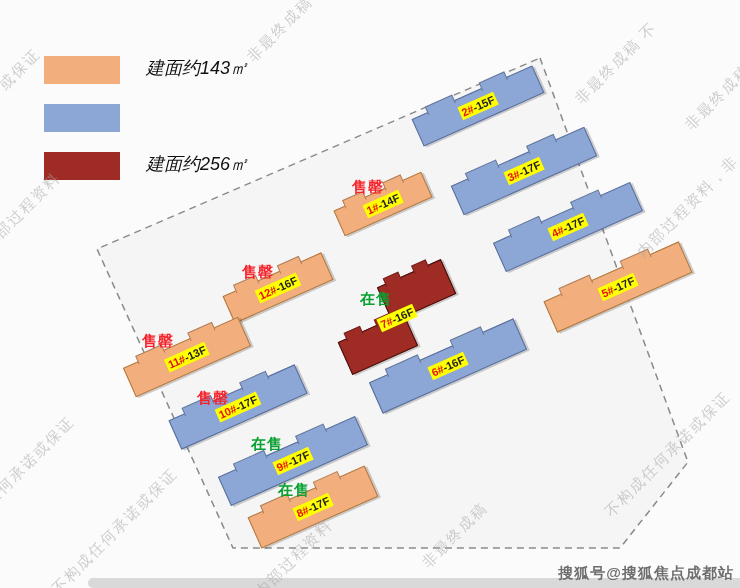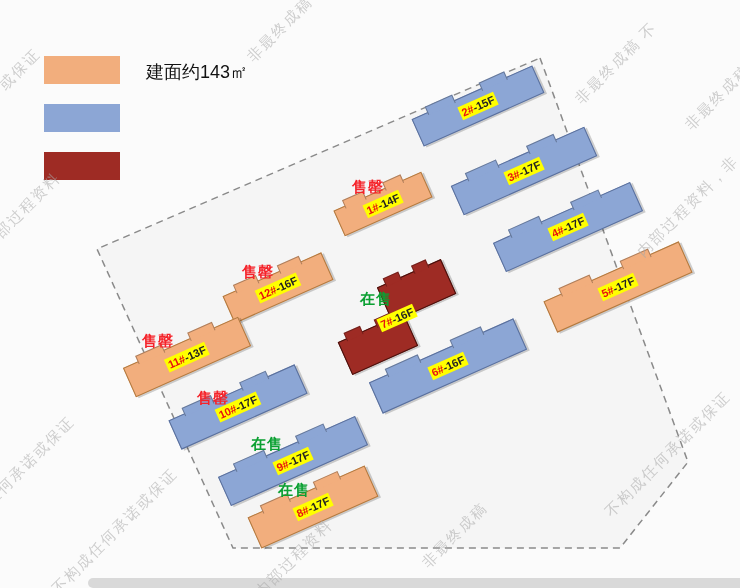--- a/index.html
+++ b/index.html
@@ -18,21 +18,21 @@
                   background:inherit; border:1px solid rgba(0,0,0,0.28); border-bottom:none; }
   .part::after  { content:""; position:absolute; left:58%; top:-7px; width:20%; height:8px;
                   background:inherit; border:1px solid rgba(0,0,0,0.28); border-bottom:none; }
   .bldg-label { position:absolute; left:50%; top:50%; transform:translate(-50%,-50%);
                 font-size:11px; font-weight:bold; line-height:14px; padding:0 2px;
                 white-space:nowrap; z-index:2; }
   .status { position:absolute; font-size:15px; font-weight:bold; letter-spacing:1px;
             white-space:nowrap; z-index:4; }
 
   .legend { position:absolute; left:44px; top:56px; z-index:5; }
-  .legend-row { display:flex; align-items:flex-end; margin-bottom:20px; }
+  .legend-row { display:flex; align-items:flex-start; margin-bottom:20px;font-style:italic; }
   .swatch { width:76px; height:28px; display:inline-block; margin-right:26px; }
   .legend-label { font-size:18px; color:#111; }
 
   #watermarks { position:absolute; inset:0; z-index:6; pointer-events:none; }
   .watermark { position:absolute; transform:rotate(-45deg); transform-origin:0 50%;
                font-size:15px; letter-spacing:2px; opacity:0.55; white-space:nowrap; }
 
   .attribution { position:absolute; right:6px; bottom:5px; z-index:7;
                  font-size:15px; color:#6e6e6e; font-weight:bold; letter-spacing:1px; }
 </style>
@@ -109,31 +109,33 @@
   <div class="legend">
     <div class="legend-row">
       <span class="swatch" style="background: rgb(242, 174, 125);"></span>
       <span class="legend-label">建面约143㎡</span>
     </div>
     <div class="legend-row">
       <span class="swatch" style="background: rgb(140, 166, 213);"></span>
     </div>
     <div class="legend-row">
       <span class="swatch" style="background: rgb(158, 43, 36);"></span>
+      <span class="legend-label">建面约256㎡</span>
     </div>
   </div>
 
   <div id="watermarks">
       <span class="watermark" style="left: 2px; top: 78px; color: rgb(168, 168, 168);">或保证</span>
       <span class="watermark" style="left: -14px; top: 238px; color: rgb(168, 168, 168);">内部过程资料</span>
       <span class="watermark" style="left: -48px; top: 530px; color: rgb(168, 168, 168);">不构成任何承诺或保证</span>
       <span class="watermark" style="left: 55px; top: 582px; color: rgb(168, 168, 168);">不构成任何承诺或保证</span>
       <span class="watermark" style="left: 250px; top: 50px; color: rgb(168, 168, 168);">非最终成稿</span>
       <span class="watermark" style="left: 578px; top: 92px; color: rgb(168, 168, 168);">非最终成稿 不</span>
       <span class="watermark" style="left: 688px; top: 118px; color: rgb(168, 168, 168);">非最终成稿</span>
       <span class="watermark" style="left: 640px; top: 245px; color: rgb(168, 168, 168);">内部过程资料，非</span>
       <span class="watermark" style="left: 608px; top: 505px; color: rgb(168, 168, 168);">不构成任何承诺或保证</span>
       <span class="watermark" style="left: 258px; top: 585px; color: rgb(168, 168, 168);">内部过程资料</span>
       <span class="watermark" style="left: 425px; top: 556px; color: rgb(168, 168, 168);">非最终成稿</span>
     </div>
 
+  <div class="attribution">搜狐号@搜狐焦点成都站</div>
 
 </div>
 
 </body></html>

